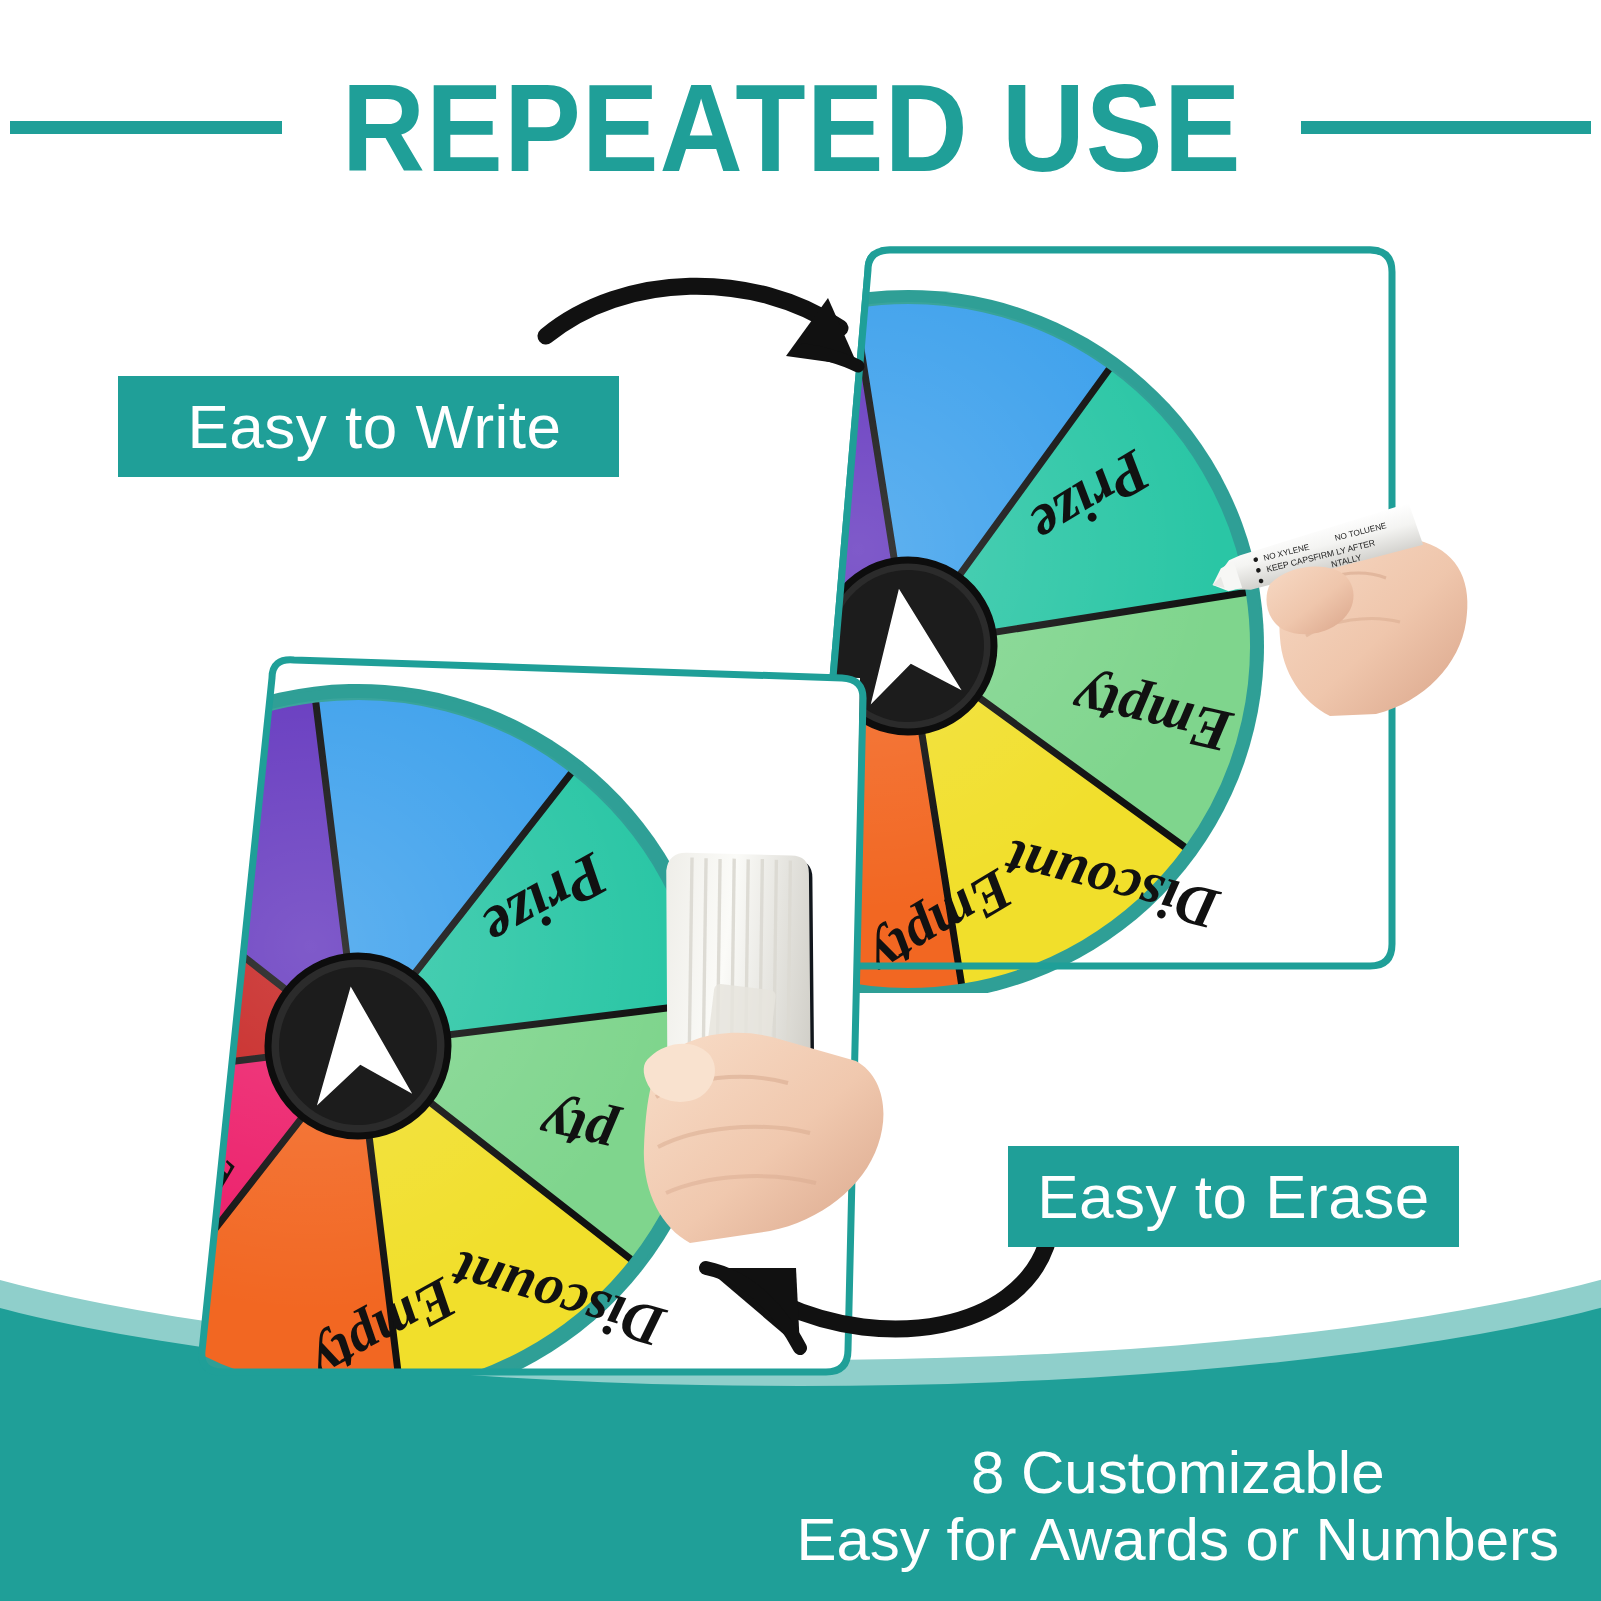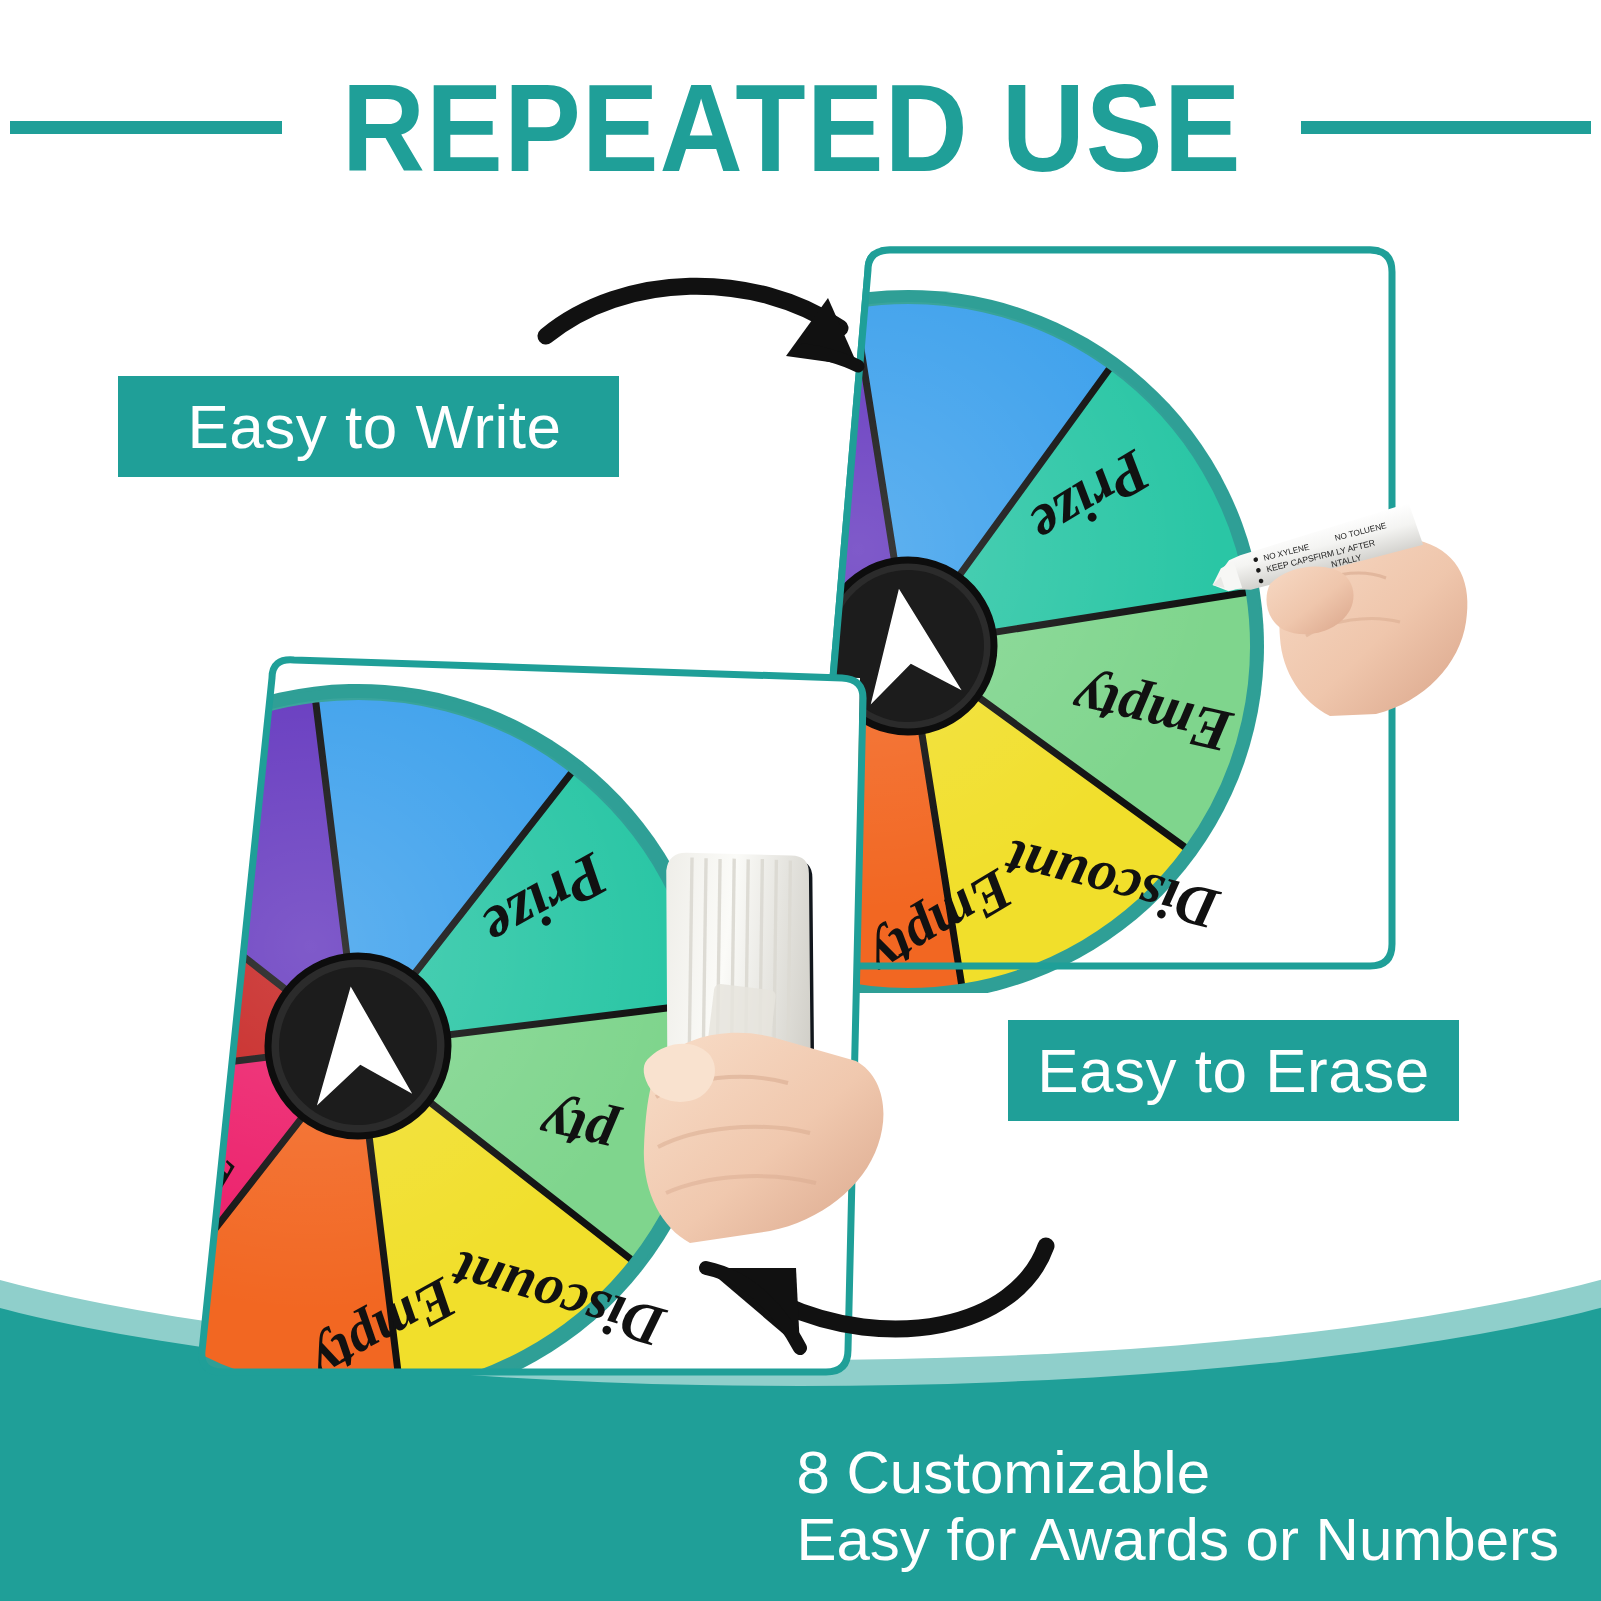--- a/index.html
+++ b/index.html
@@ -28,24 +28,24 @@
 
   
   .wave-band{position:absolute;left:0;bottom:0;width:1601px;height:345px;overflow:hidden;}
   .wave-svg{position:absolute;left:0;top:0;width:1601px;height:345px;display:block;}
 
   
   .badge{position:absolute;background:#1F9F98;display:flex;align-items:center;
          justify-content:center;color:#ffffff;font-weight:400;}
   .badge span{font-size:62px;line-height:1;letter-spacing:0.5px;white-space:nowrap;}
   #badge-write{left:118px;top:376px;width:489px;height:101px;padding-left:12px;}
-  #badge-erase{left:1008px;top:1020px;width:451px;height:101px;}
-
-  
-  .bottom-copy{position:absolute;right:42px;bottom:28px;text-align:left;color:#ffffff;}
+  #badge-erase{left:1008px;top:1146px;width:451px;height:101px;}
+
+  
+  .bottom-copy{position:absolute;right:42px;bottom:28px;text-align:center;color:#ffffff;}
   .bottom-copy div{font-size:60px;line-height:1.12;white-space:nowrap;font-weight:400;}
 
   
   .panel{position:absolute;}
   .panel svg{display:block;overflow:visible;}
 
   
   .wheelbox{position:absolute;overflow:hidden;}
   .wheelbox svg{display:block;}
 

